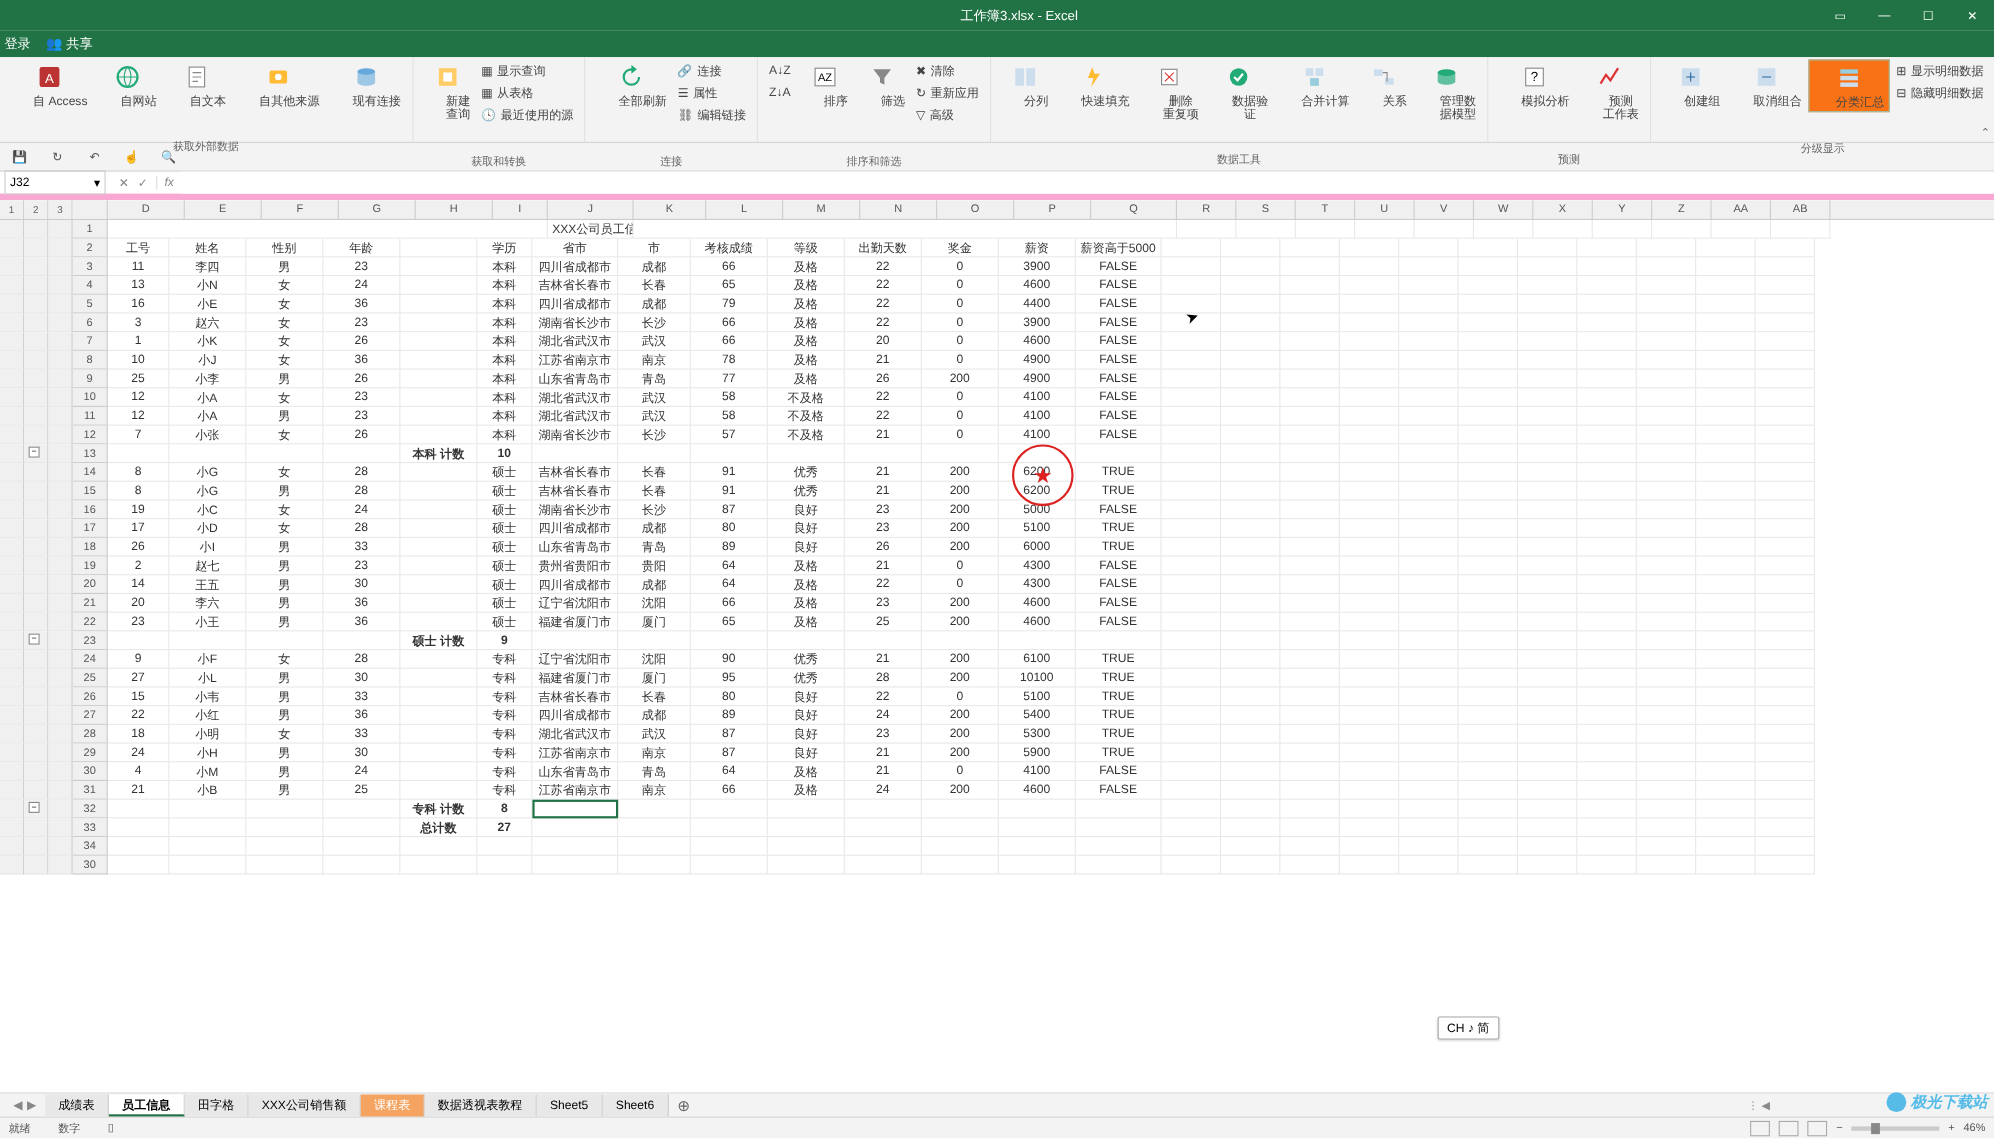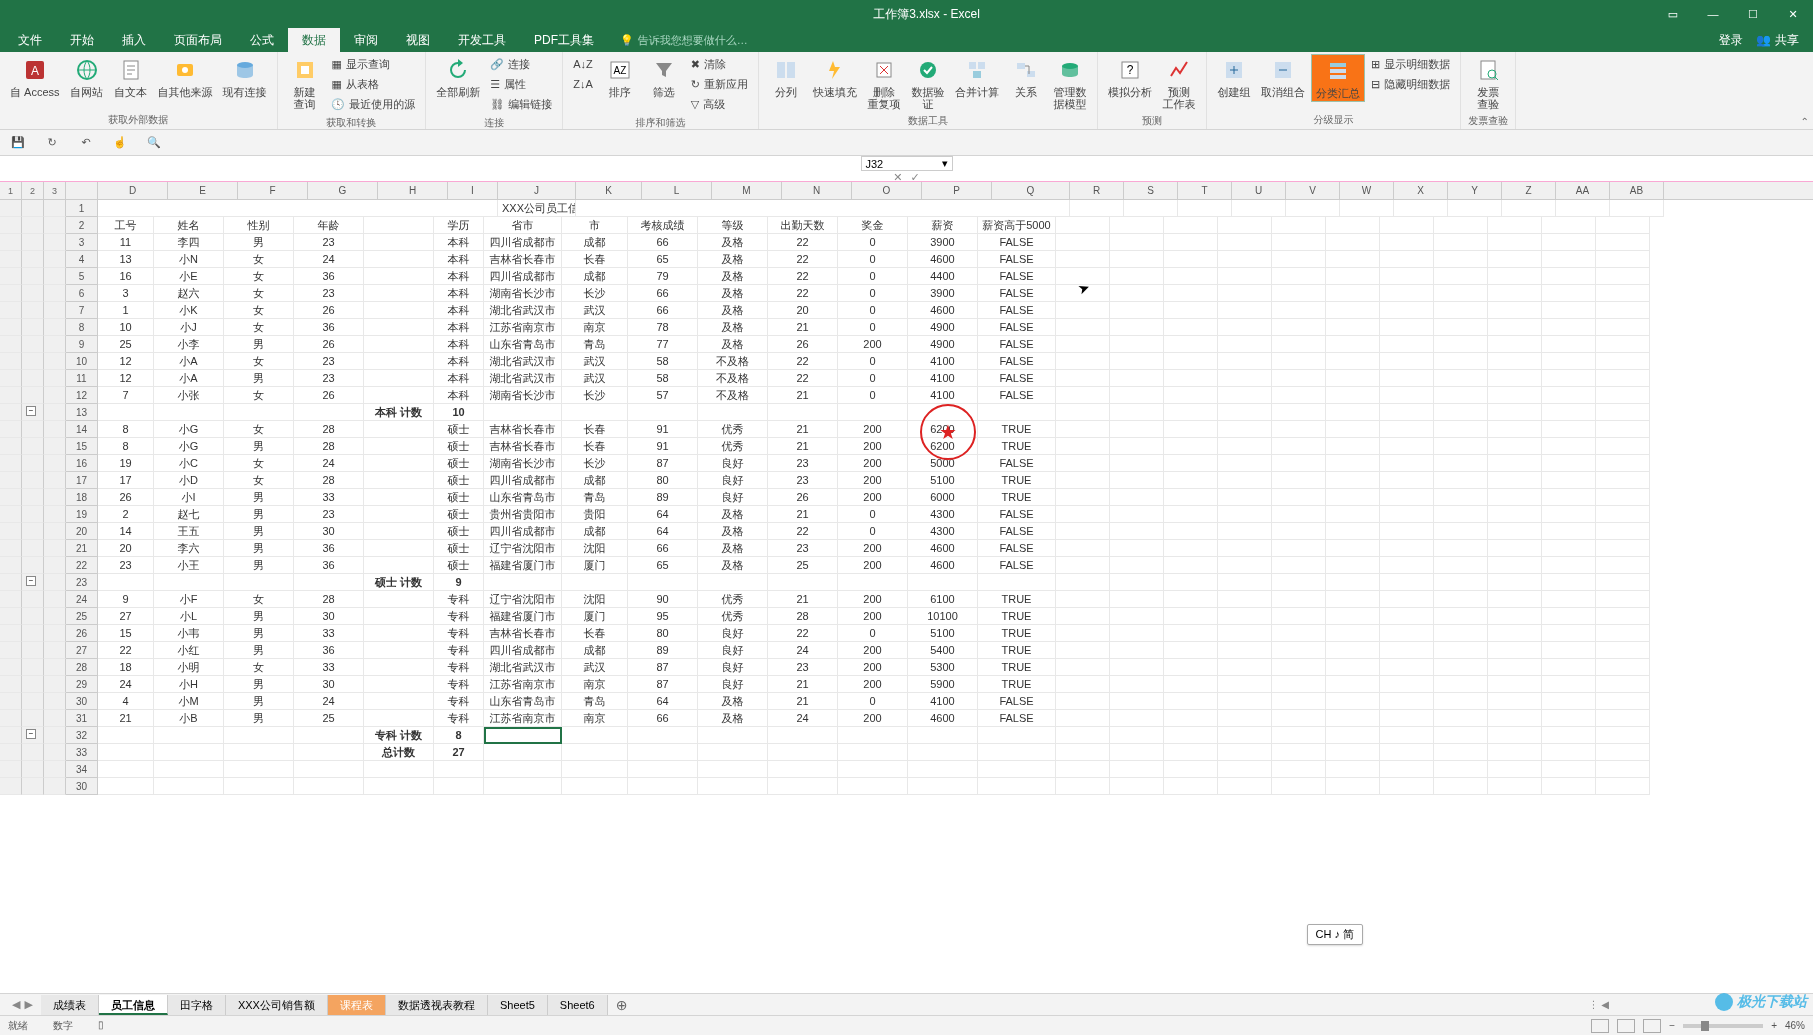--- a/index.html
+++ b/index.html
@@ -17,35 +17,35 @@
 .ribbon-tabs-left { display: flex; }
 .ribbon-tab { padding: 0 14px; height: 24px; line-height: 24px; color: #fff; font-size: 12px; cursor: pointer; }
 .ribbon-tab.active { background: #f3f3f3; color: #217346; }
 .tellme { color: #a8d6c0; font-size: 11px; padding-left: 12px; display: flex; align-items: center; gap: 4px; }
 .ribbon-tabs-right { display: flex; gap: 14px; padding-right: 10px; color: #fff; font-size: 12px; align-items: center; }
 
 
 .ribbon { background: #f3f3f3; height: 78px; border-bottom: 1px solid #d4d4d4; display: flex; position: relative; }
 .ribbon-group { display: flex; flex-direction: column; align-items: center; border-right: 1px solid #e1e1e1; padding: 2px 6px 0; justify-content: space-between; }
 .ribbon-group-body { display: flex; align-items: flex-start; gap: 2px; }
-.ribbon-group-label { font-size: 10px; color: #666; padding: 2px 0; }
+.ribbon-group-label { font-size: 10px; color: #666; padding: 2px 0; margin-top: 24px; }
 .ribbon-btn-lg { display: flex; flex-direction: column; align-items: center; gap: 2px; padding: 2px 4px; min-width: 42px; cursor: pointer; }
 .ribbon-btn-lg.highlight { background: #f97316; border: 1px solid #9bc2ab; }
 .ribbon-icon { width: 28px; height: 28px; display: flex; align-items: center; justify-content: center; }
-.ribbon-btn-label { font-size: 11px; color: #444; text-align: center; line-height: 12px; white-space: pre; }
+.ribbon-btn-label { font-size: 11px; color: #444; text-align: center; line-height: 12px; white-space: pre; margin-left: 20px; }
 .ribbon-btn-sm { display: flex; align-items: center; gap: 4px; padding: 1px 4px; font-size: 11px; color: #444; cursor: pointer; height: 20px; white-space: nowrap; }
 .ribbon-stack { display: flex; flex-direction: column; }
 .ribbon-collapse { position: absolute; right: 4px; bottom: 2px; font-size: 10px; color: #666; }
 
 
 .qat { background: #f3f3f3; height: 26px; border-bottom: 1px solid #d4d4d4; display: flex; align-items: center; gap: 14px; padding: 0 8px; }
 .qat-btn { width: 20px; height: 20px; display: flex; align-items: center; justify-content: center; cursor: pointer; color: #555; }
 
 
-.formula-bar { height: 26px; border-bottom: 1px solid #f9a8d4; display: flex; align-items: center; flex-direction: column; }
+.formula-bar { height: 26px; border-bottom: 6px solid #f9a8d4; display: flex; align-items: center; }
 .name-box { width: 92px; height: 22px; border: 1px solid #ccc; margin: 0 4px; padding: 0 4px; font-size: 11px; display: flex; align-items: center; justify-content: space-between; }
 .fb-btns { display: flex; gap: 8px; padding: 0 8px; color: #888; }
 .fx { font-style: italic; color: #888; padding: 0 6px; border-left: 1px solid #ddd; }
 .formula-input { flex: 1; height: 20px; border: none; outline: none; padding: 0 4px; }
 
 
 .grid-wrap { position: relative; height: calc(100vh - 28px - 24px - 78px - 26px - 26px - 22px - 20px); overflow: hidden; background: #fff; }
 .col-headers { display: flex; height: 18px; background: #f0f0f0; border-bottom: 1px solid #ccc; position: sticky; top: 0; }
 .corner-box { width: 32px; border-right: 1px solid #ccc; background: #f0f0f0; }
 .outline-hdr { width: 22px; background: #f0f0f0; border-right: 1px solid #ccc; display: flex; align-items: center; justify-content: center; font-size: 9px; color: #666; }
@@ -105,36 +105,20 @@
   <div class="titlebar-center">工作簿3.xlsx - Excel</div>
   <div class="titlebar-right">
     <div class="win-btn">▭</div>
     <div class="win-btn">—</div>
     <div class="win-btn">☐</div>
     <div class="win-btn">✕</div>
   </div>
 </div>
 
 <div class="ribbon-tabs">
-  <div class="ribbon-tabs-left">
-    <div class="ribbon-tab">文件</div>
-    <div class="ribbon-tab">开始</div>
-    <div class="ribbon-tab">插入</div>
-    <div class="ribbon-tab">页面布局</div>
-    <div class="ribbon-tab">公式</div>
-    <div class="ribbon-tab active">数据</div>
-    <div class="ribbon-tab">审阅</div>
-    <div class="ribbon-tab">视图</div>
-    <div class="ribbon-tab">开发工具</div>
-    <div class="ribbon-tab">PDF工具集</div>
-    <div class="tellme">
-        <span>💡</span>
-        <span>告诉我您想要做什么…</span>
-      </div>
-  </div>
   <div class="ribbon-tabs-right">
     <span>登录</span>
     <span>👥 <span>共享</span></span>
   </div>
 </div>
 
 <div class="ribbon">
 
   <div class="ribbon-group">
     <div class="ribbon-group-body">

